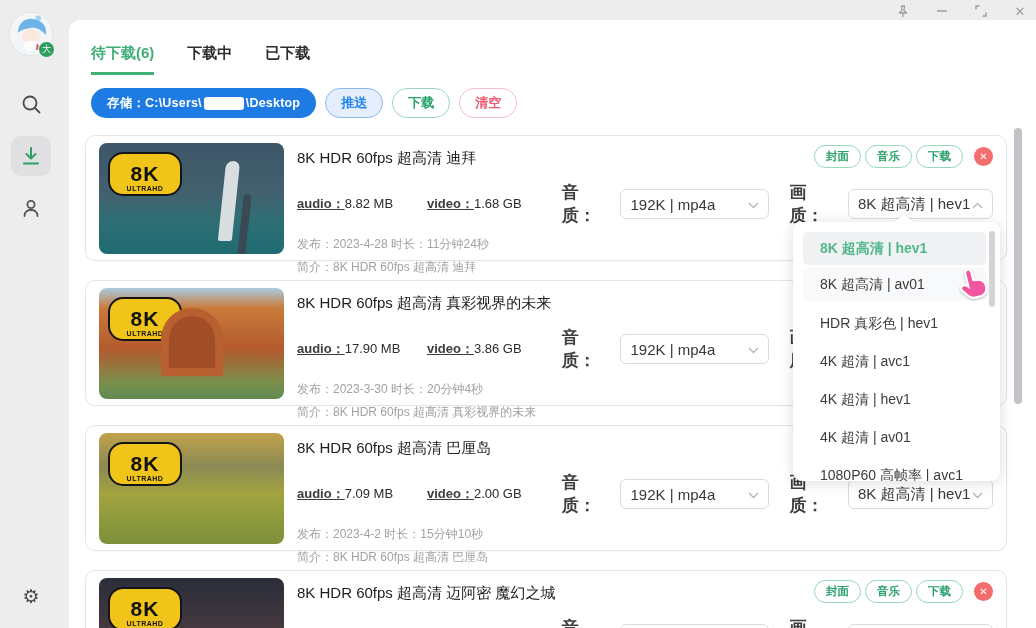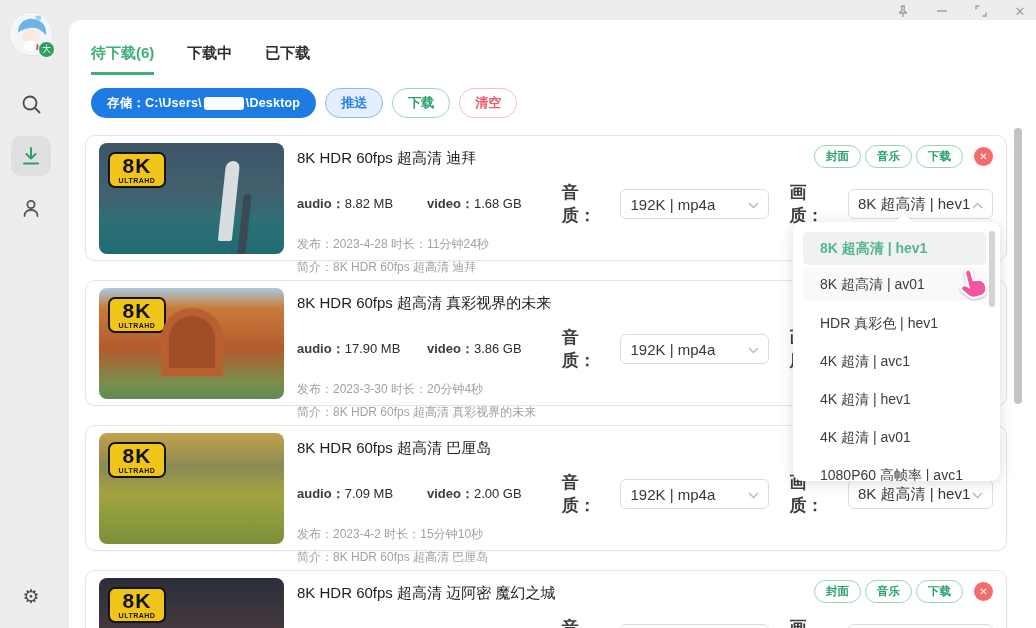--- a/index.html
+++ b/index.html
@@ -47,37 +47,37 @@
     box-shadow:0 1px 2px rgba(0,0,0,.03); display:flex; padding:7px 13px; }
   .thumb { position:relative; width:185px; height:111px; border-radius:8px; flex:none; overflow:hidden; }
   .thumb-0 { background:linear-gradient(180deg,#3d5668 0%,#42616e 45%,#2e6f75 70%,#1f6b72 100%); }
   .thumb-0::after { content:""; position:absolute; right:48px; top:18px; width:14px; height:80px; background:#d8dde0;
     border-radius:7px 7px 2px 2px; transform:skewX(-6deg); box-shadow:18px 30px 0 -3px #3a4a55; }
   .thumb-1 { background:linear-gradient(180deg,#a9cbe0 0%,#c97b3a 18%,#b35a2e 55%,#7a8f4b 85%,#5f8a52 100%); }
   .thumb-1::after { content:""; position:absolute; left:70px; top:28px; width:46px; height:52px;
     background:#a14e28; border-radius:23px 23px 0 0; box-shadow:0 0 0 8px #b8602f; }
   .thumb-2 { background:linear-gradient(180deg,#c2a24b 0%,#8b8a55 30%,#a3a33f 55%,#8f9c3d 75%,#7d8f3a 100%); }
   .thumb-3 { background:linear-gradient(180deg,#2a2e3a 0%,#4a3a40 55%,#c86a35 78%,#1d2129 100%); }
-  .badge-8k { position:absolute; top:9px; left:9px; width:58px; background:#f0c419; border:2px solid #141414;
-    border-radius:7px; text-align:center; padding:1px 0 2px; }
+  .badge-8k { position:absolute; top:9px; left:9px; width:74px; background:#f0c419; border:2px solid #141414;
+    border-radius:15px; text-align:center; padding:9px 0 2px; }
   .badge-8k .b-top { display:block; font-size:21px; font-weight:800; color:#111; line-height:22px; letter-spacing:1px; }
   .badge-8k .b-bot { display:block; font-size:7px; font-weight:800; color:#111; letter-spacing:.5px; }
 
   .card-body { flex:1; margin-left:13px; position:relative; }
   .card-title { font-size:15px; font-weight:500; color:#1e1e20; margin-top:6px; }
   .card-actions { position:absolute; top:2px; right:0; display:none; align-items:center; gap:4px; }
   .card.show-actions .card-actions { display:flex;align-items:center; }
   .act-pill { height:23px; border-radius:12px; border:1px solid #96d7b5; background:#fff; color:#2aa express; color:#2aa06c;
     font-size:11.5px; font-weight:700; padding:0 11px; cursor:pointer; }
   .card-close { width:19px; height:19px; border-radius:50%; background:#f46c6c; color:#fff; font-size:10px; font-weight:700;
     display:flex; align-items:center; justify-content:center; margin-left:7px; cursor:pointer; }
 
   .row2 { display:flex; align-items:center; margin-top:13px; }
   .kv { font-size:13px; color:#2c2c2e; }
-  .kv .k { font-weight:700; color:#3d3d3f; }
+  .kv .k { font-weight:700; color:#3d3d3f;text-decoration:underline; }
   .kv-audio { width:131px; }
   .kv-video { width:136px; }
   .q-label { font-size:17px; font-weight:700; color:#3d3d3f; margin-right:8px; }
   .select { height:30px; border:1px solid #d9dce1; border-radius:6px; background:#fff; display:flex; align-items:center;
     font-size:15px; color:#38383a; padding:0 9px; cursor:pointer; position:relative; }
   .sel-aq { width:150px; margin-right:20px; }
   .sel-vq { width:146px; }
   .chev { position:absolute; right:9px; top:12px; }
   .card.dd-open .sel-vq .chev { transform:rotate(180deg); }
   .meta { font-size:12px; color:#a2a2a6; margin-top:9px; }

